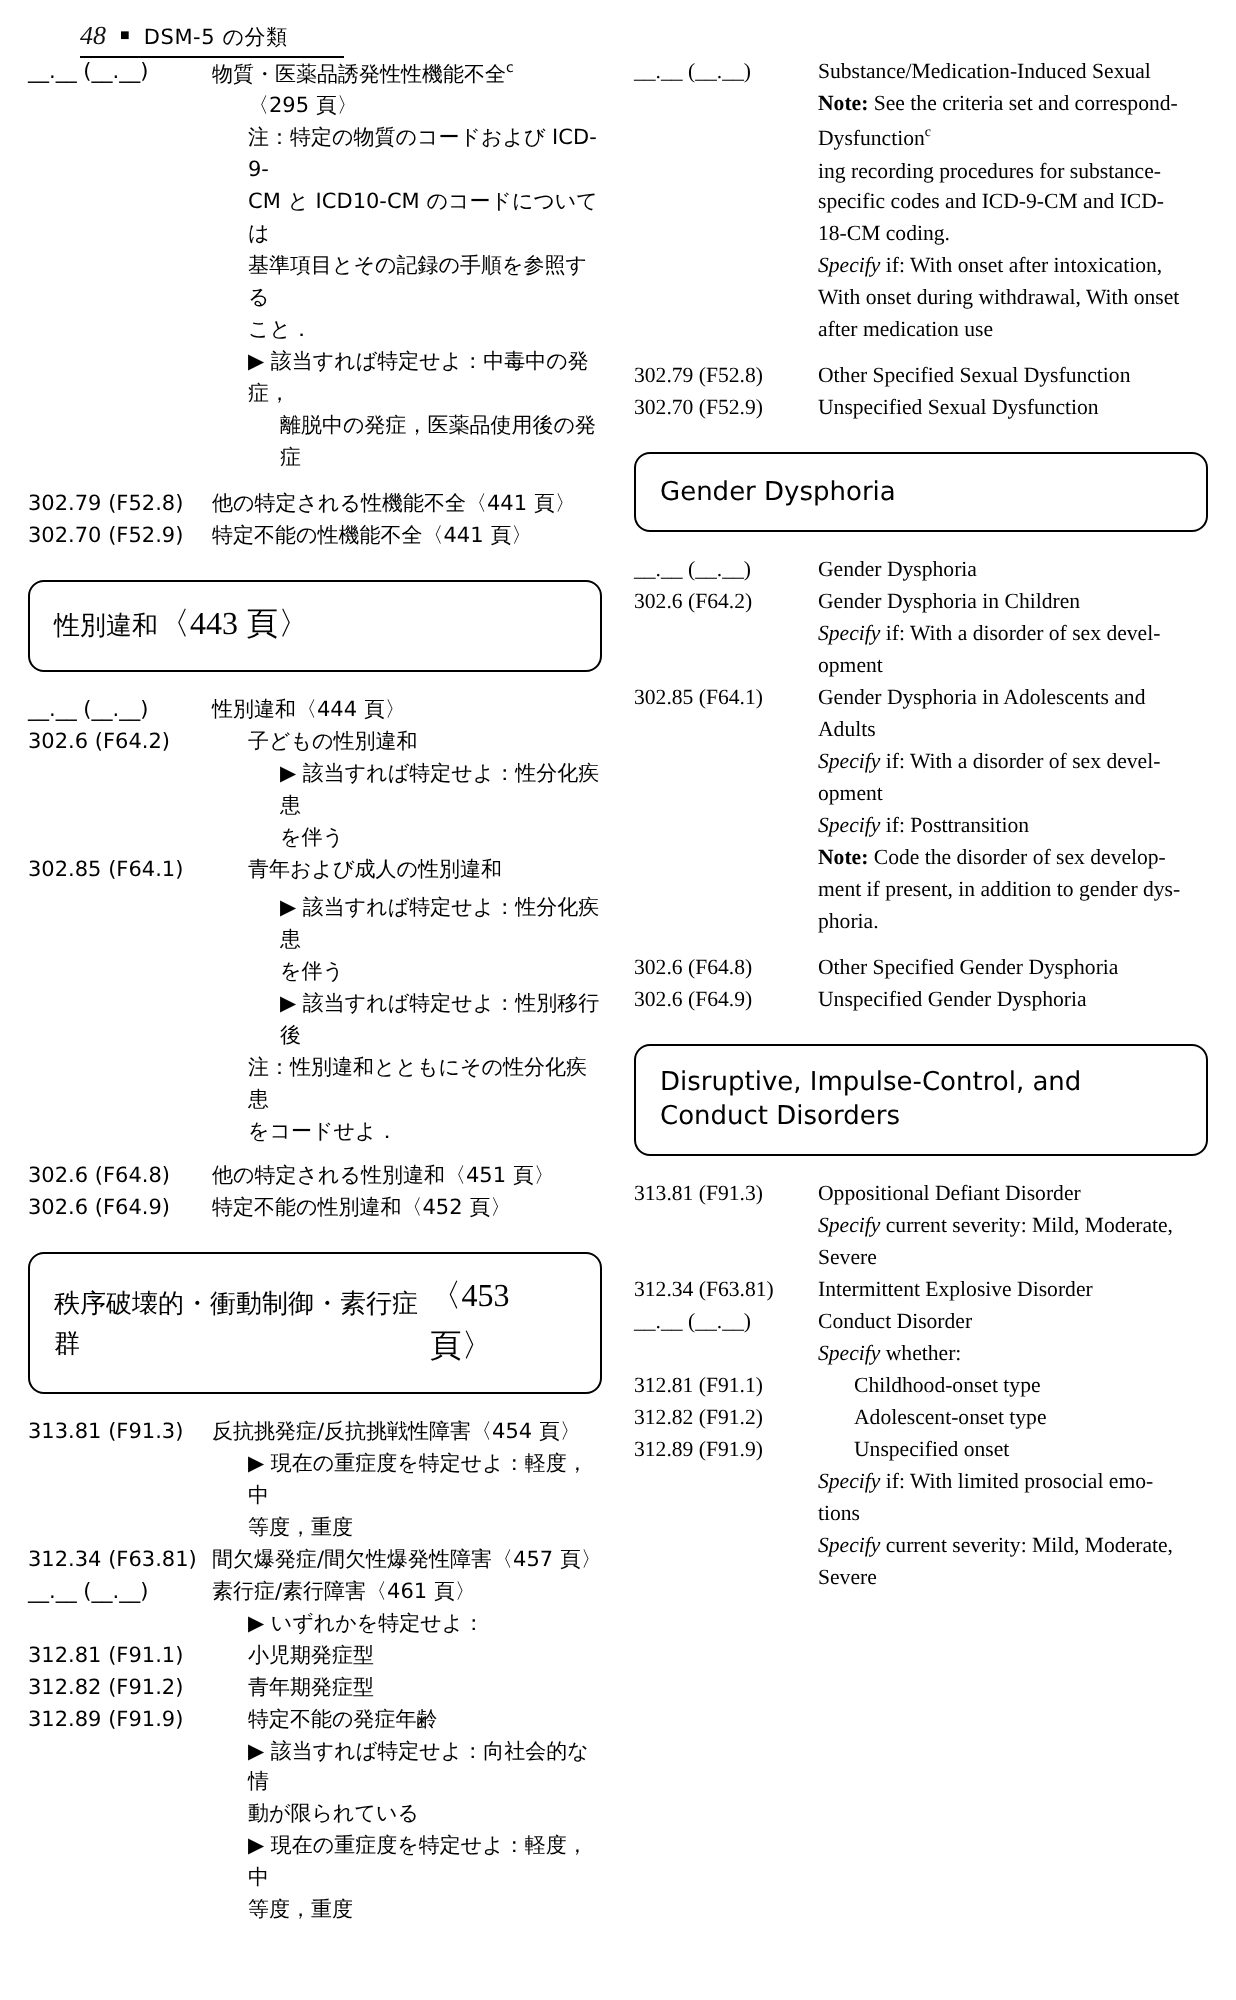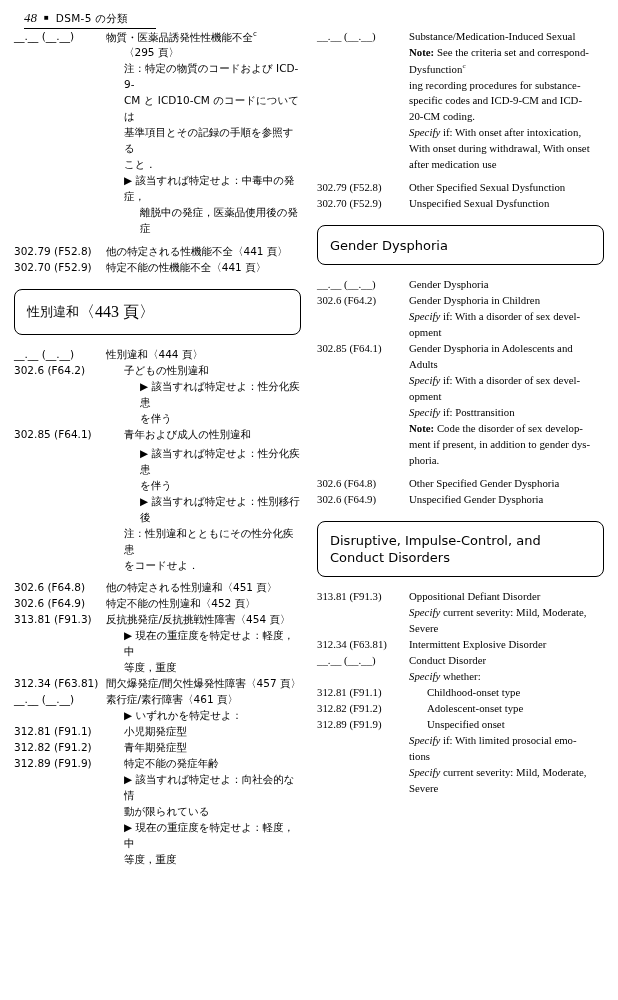--- a/index.html
+++ b/index.html
@@ -19,21 +19,21 @@
     height: 1000px;
     box-sizing: border-box;
     padding: 10px 14px 0 14px;
   }
   
   .page-header {
     display: flex;
     align-items: baseline;
     gap: 7px;
     padding-bottom: 2px;
-    margin: 0 6px 0 10px;
+    margin: 0 6px 0 26px;
     border-bottom: 1px solid #000;
     width: 132px;
   }
   .folio {
     font-family: "Liberation Serif", serif;
     font-style: italic;
     font-size: 13px;
     color: #111;
   }
   .header-mark {
@@ -241,20 +241,24 @@
 
       <div class="row">
         <span class="code">302.6   (F64.8)</span>
         <span class="text">他の特定される性別違和〈451 頁〉</span>
       </div>
       <div class="row">
         <span class="code">302.6   (F64.9)</span>
         <span class="text">特定不能の性別違和〈452 頁〉</span>
       </div>
 
+      <div class="section-box jp">
+        <span>秩序破壊的・衝動制御・素行症群</span>
+          <span class="sec-page">〈453 頁〉</span>
+      </div>
 
       <div class="row">
         <span class="code">313.81 (F91.3)</span>
         <span class="text">反抗挑発症/反抗挑戦性障害〈454 頁〉</span>
       </div>
       <div class="row">
         <span class="code"></span>
         <span class="text indent1">▶ 現在の重症度を特定せよ：軽度，中</span>
       </div>
       <div class="row">
@@ -322,21 +326,21 @@
         <div class="row">
           <span class="code"></span>
           <span class="text">ing recording procedures for substance-</span>
         </div>
         <div class="row">
           <span class="code"></span>
           <span class="text">specific codes and ICD-9-CM and ICD-</span>
         </div>
         <div class="row">
           <span class="code"></span>
-          <span class="text">20-CM coding.</span>
+          <span class="text">18-CM coding.</span>
         </div>
         <div class="row">
           <span class="code"></span>
           <span class="text"><span class="it">Specify</span><span> if: With onset after intoxication,</span></span>
         </div>
         <div class="row">
           <span class="code"></span>
           <span class="text">With onset during withdrawal, With onset</span>
         </div>
         <div class="row">

